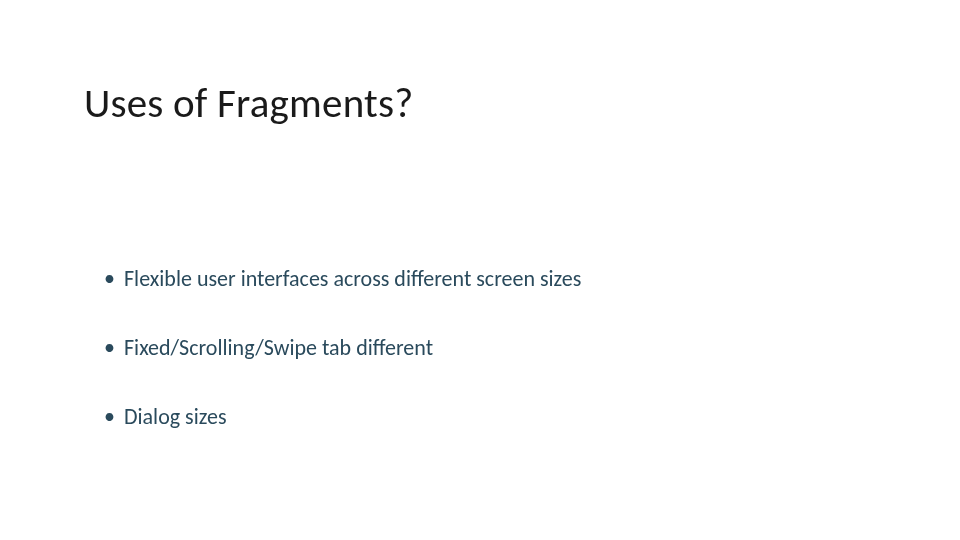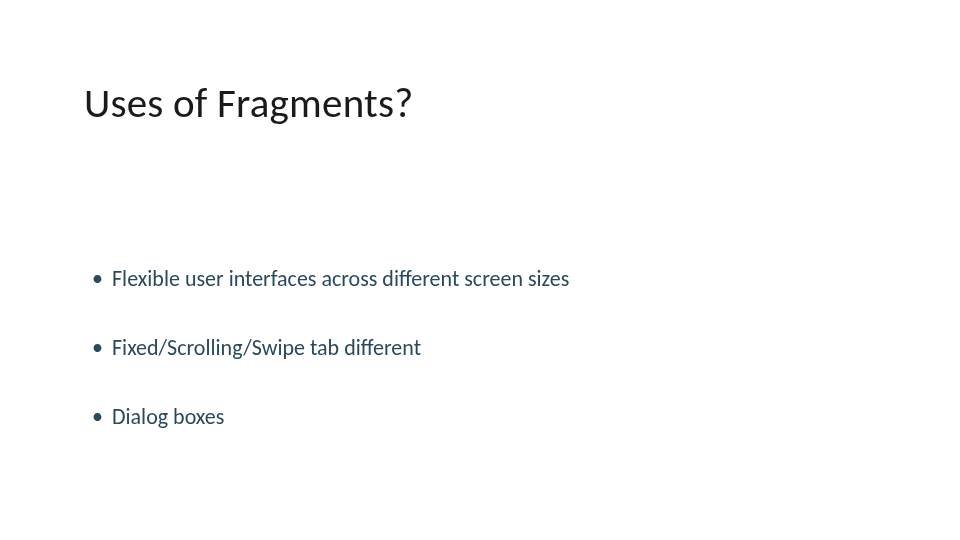--- a/index.html
+++ b/index.html
@@ -9,21 +9,21 @@
       position: absolute;
       left: 68px;
       top: 62px;
       font-size: 41px;
       font-weight: 400;
       color: #1a1a1a;
       letter-spacing: 0.2px;
     }
     .content {
       position: absolute;
-      left: 68px;
+      left: 80px;
       top: 245px;
       right: 72px;
     }
     .content ul { list-style: none; }
     .content li {
       position: relative;
       padding-left: 20px;
       font-size: 22px;
       color: #2a4a5c;
       margin-bottom: 42px;
@@ -40,16 +40,16 @@
   </style>
 </head>
 <body>
 
 <div class="slide">
   <h1 class="title">Uses of Fragments?</h1>
   <div class="content">
     <ul>
       <li>Flexible user interfaces across different screen sizes</li>
       <li>Fixed/Scrolling/Swipe tab different</li>
-      <li>Dialog boxes</li>
+      <li>Dialog sizes</li>
     </ul>
   </div>
 </div>
 
 </body></html>

